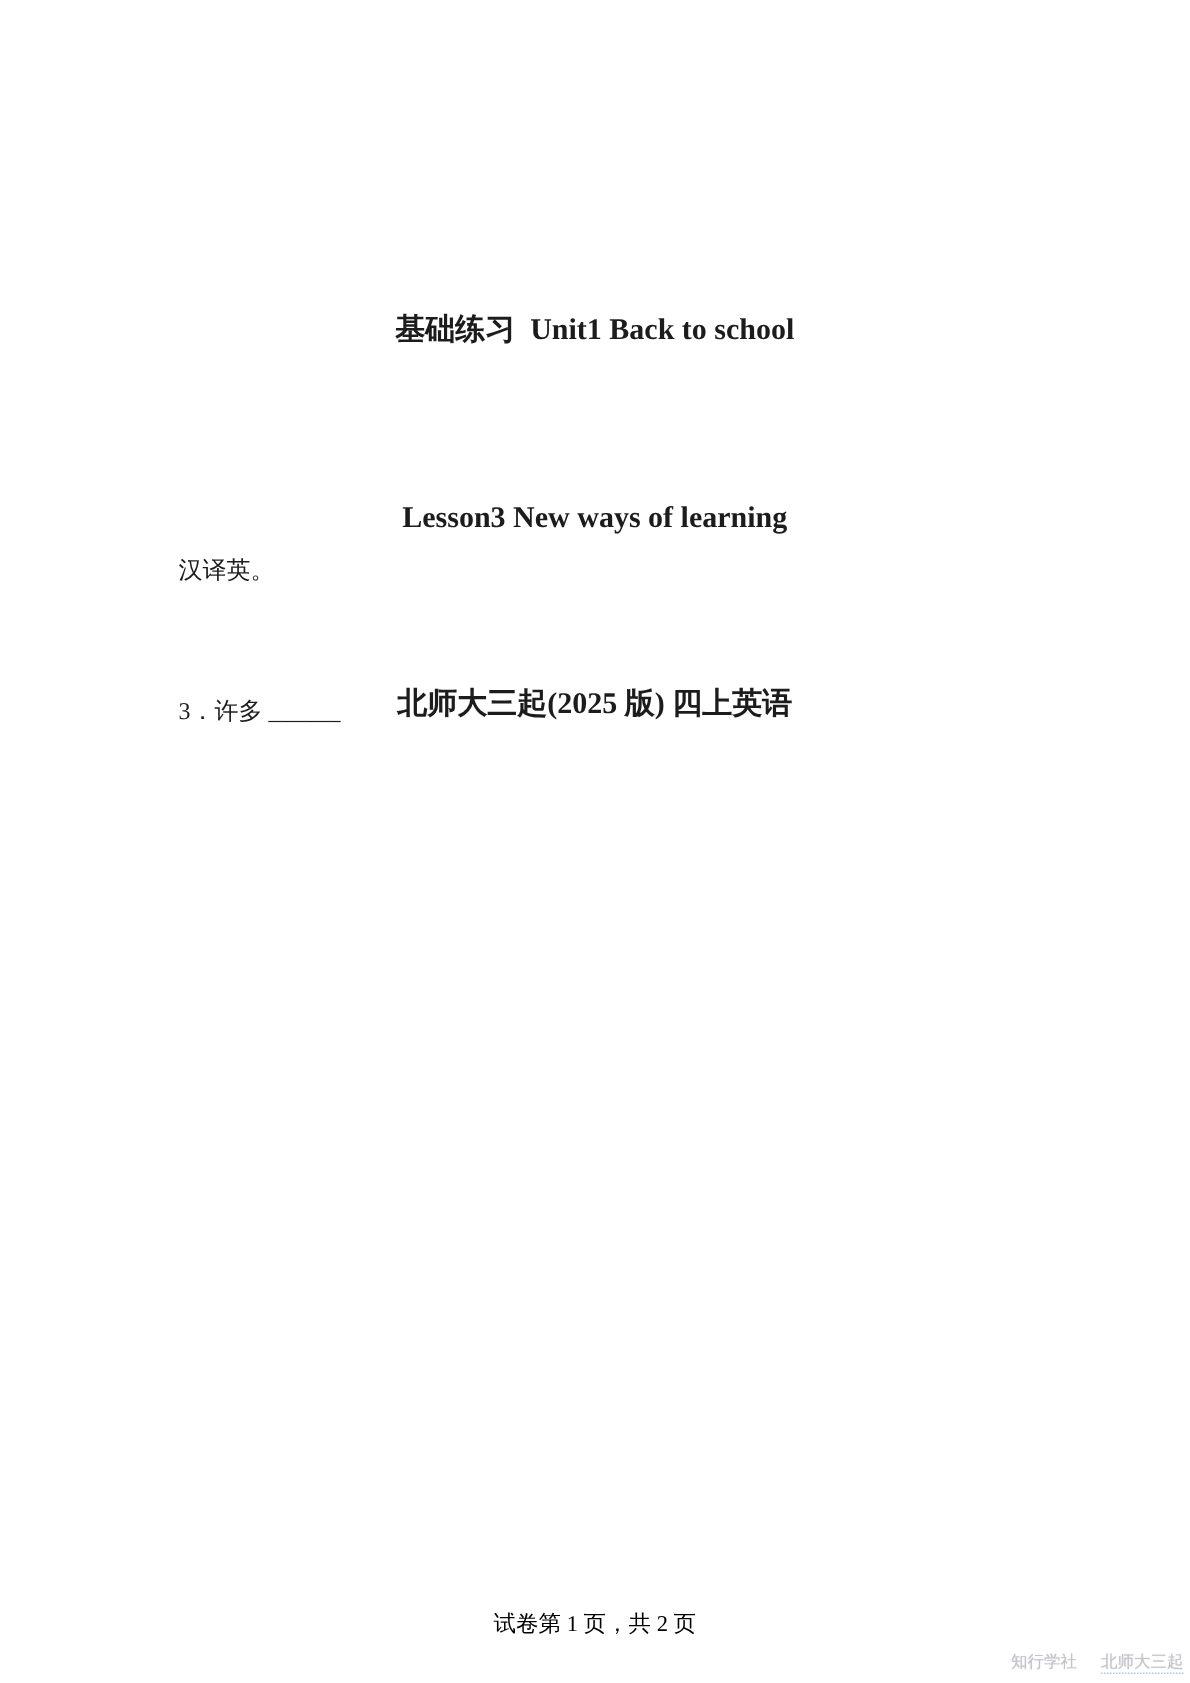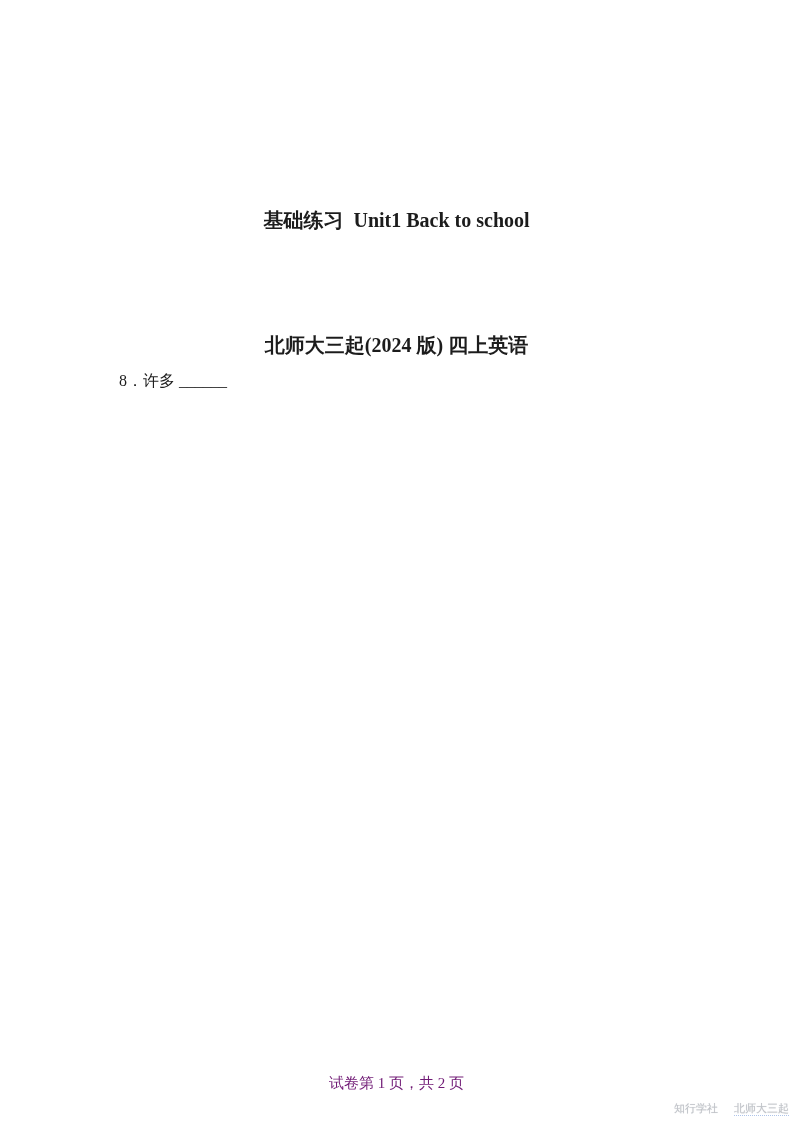--- a/index.html
+++ b/index.html
@@ -39,21 +39,21 @@
   .row { min-height: 31.35px; }
   .spacer-2 { height: 62.7px; }
   .footer {
     position: absolute;
     top: 1072px;
     left: 0;
     right: 0;
     text-align: center;
     font-size: 15px;
     line-height: 22px;
-    color: #701a75;
+    color: #000000;
   }
   .watermark {
     position: absolute;
     right: 4px;
     bottom: 6px;
     display: flex;
     gap: 16px;
     font-size: 11px;
     line-height: 14px;
     color: #c0c3c8;
@@ -63,27 +63,29 @@
     border-bottom: 1px dotted #aec4ea;
   }
 </style>
 </head>
 <body>
 
 <div class="page">
 
   <div class="title-block">
     <div class="title-line">基础练习  Unit1 Back to school</div>
-    <div class="title-line">北师大三起(2024 版) 四上英语</div>
+    <div class="title-line">Lesson3 New ways of learning</div>
+    <div class="title-line">北师大三起(2025 版) 四上英语</div>
   </div>
 
   <div class="content">
 
     
-    <div class="row">8．许多 ______</div>
+    <div class="row section-heading">汉译英。</div>
+    <div class="row">3．许多 ______</div>
 
     <div class="spacer-2"></div>
 
     
     
     
     
     
     
     

